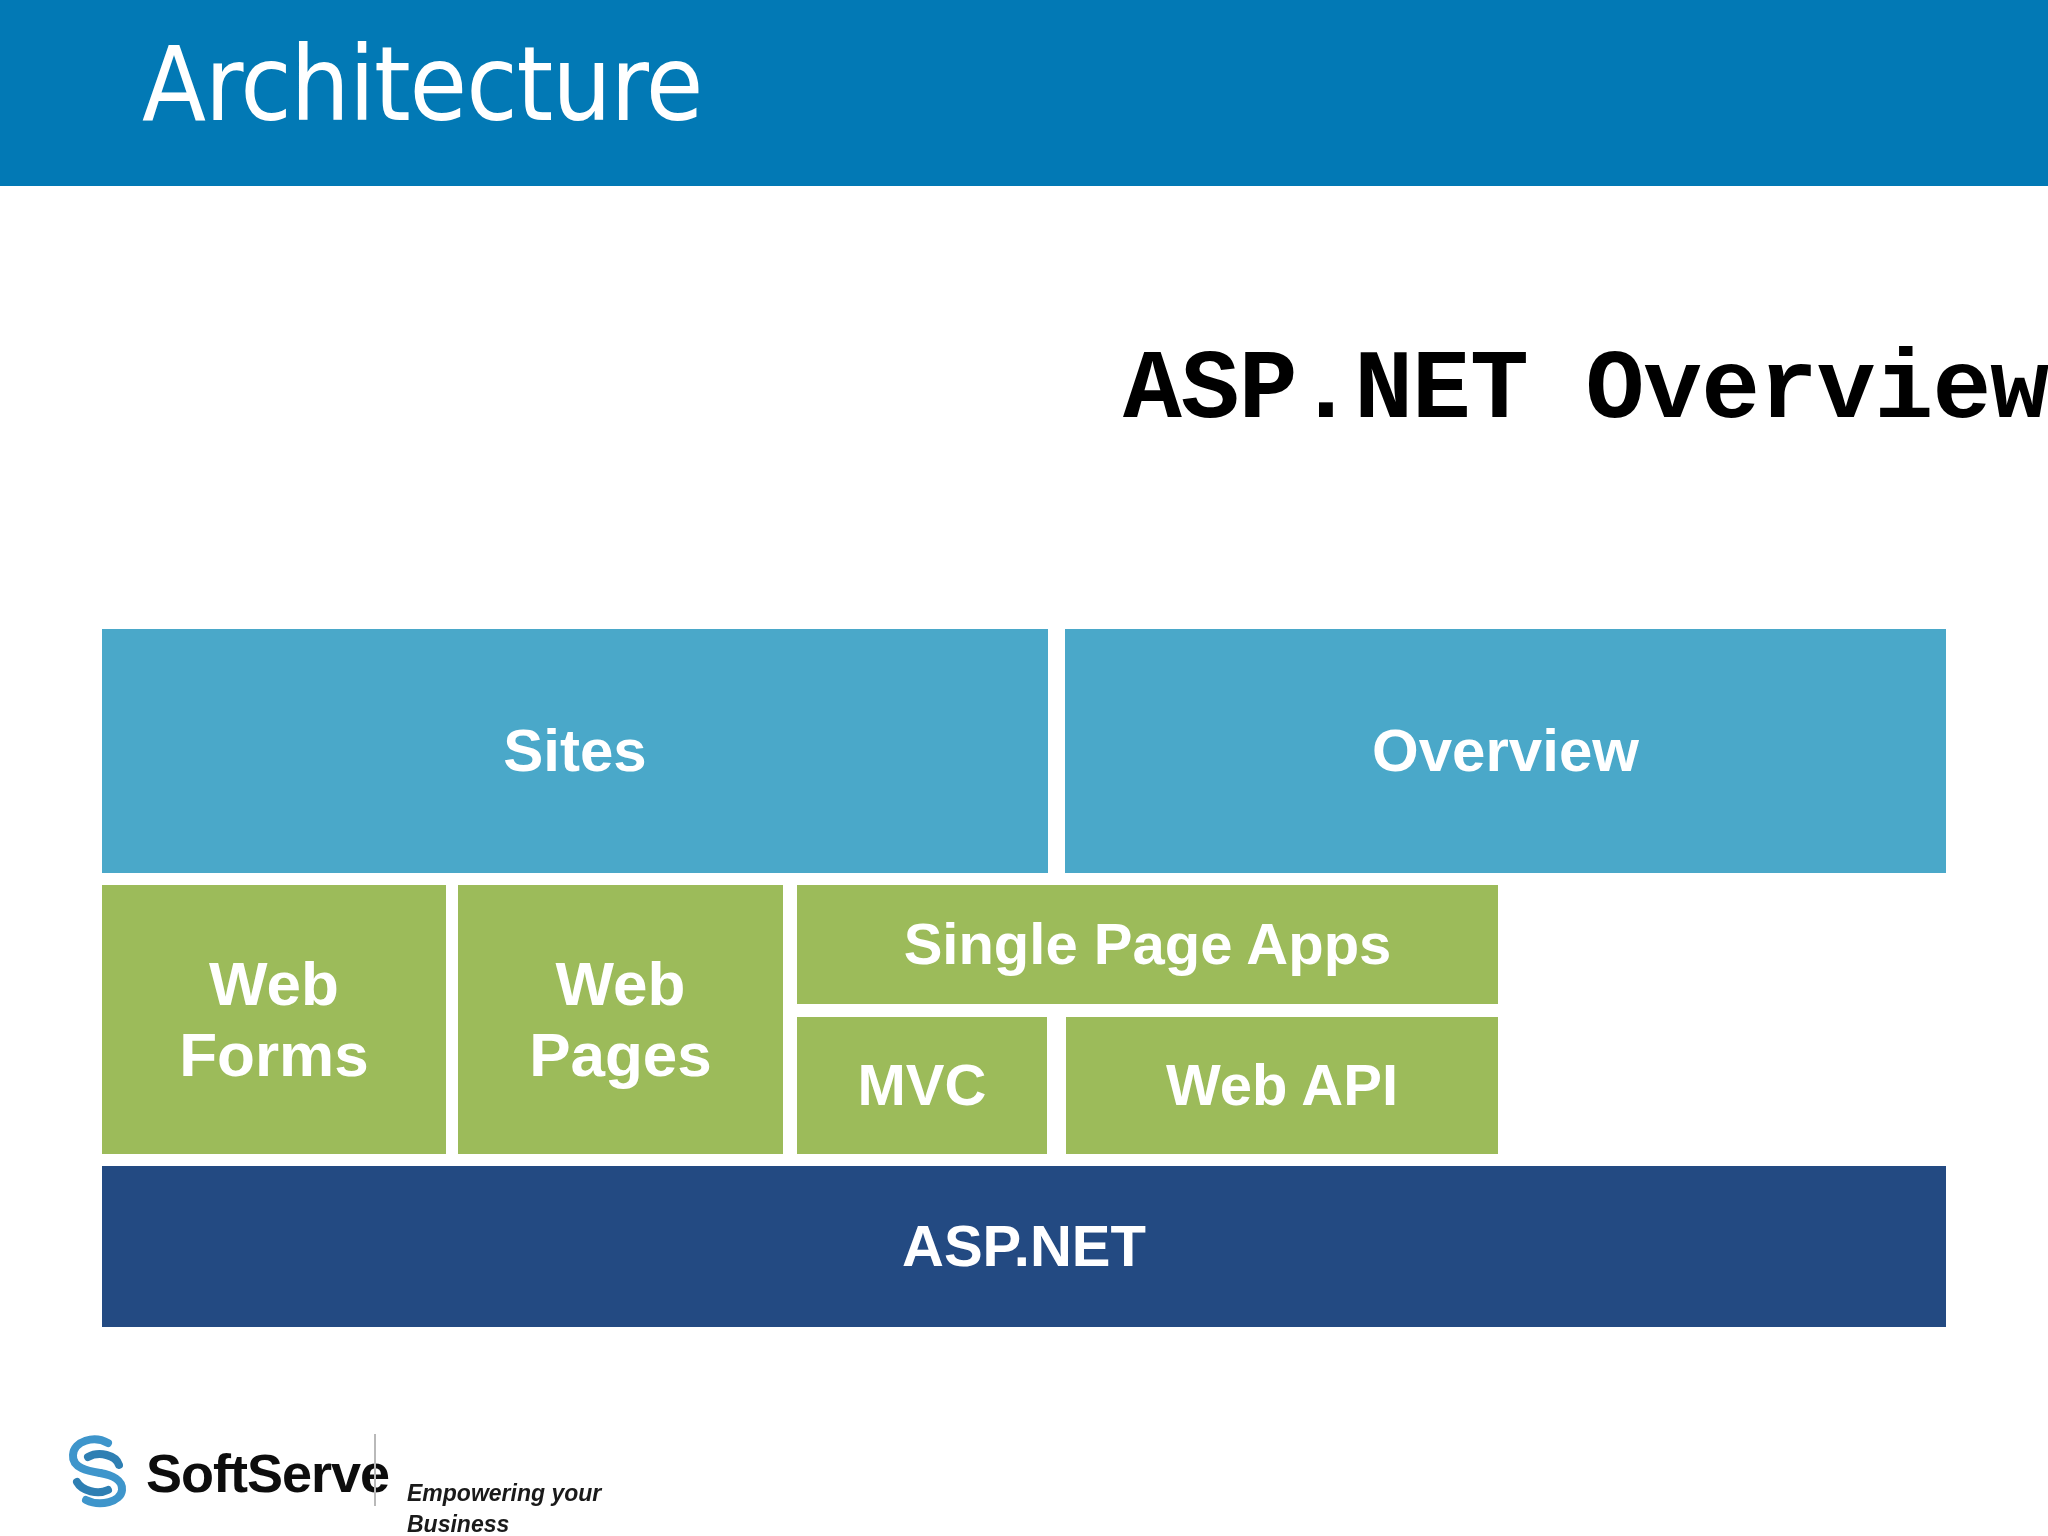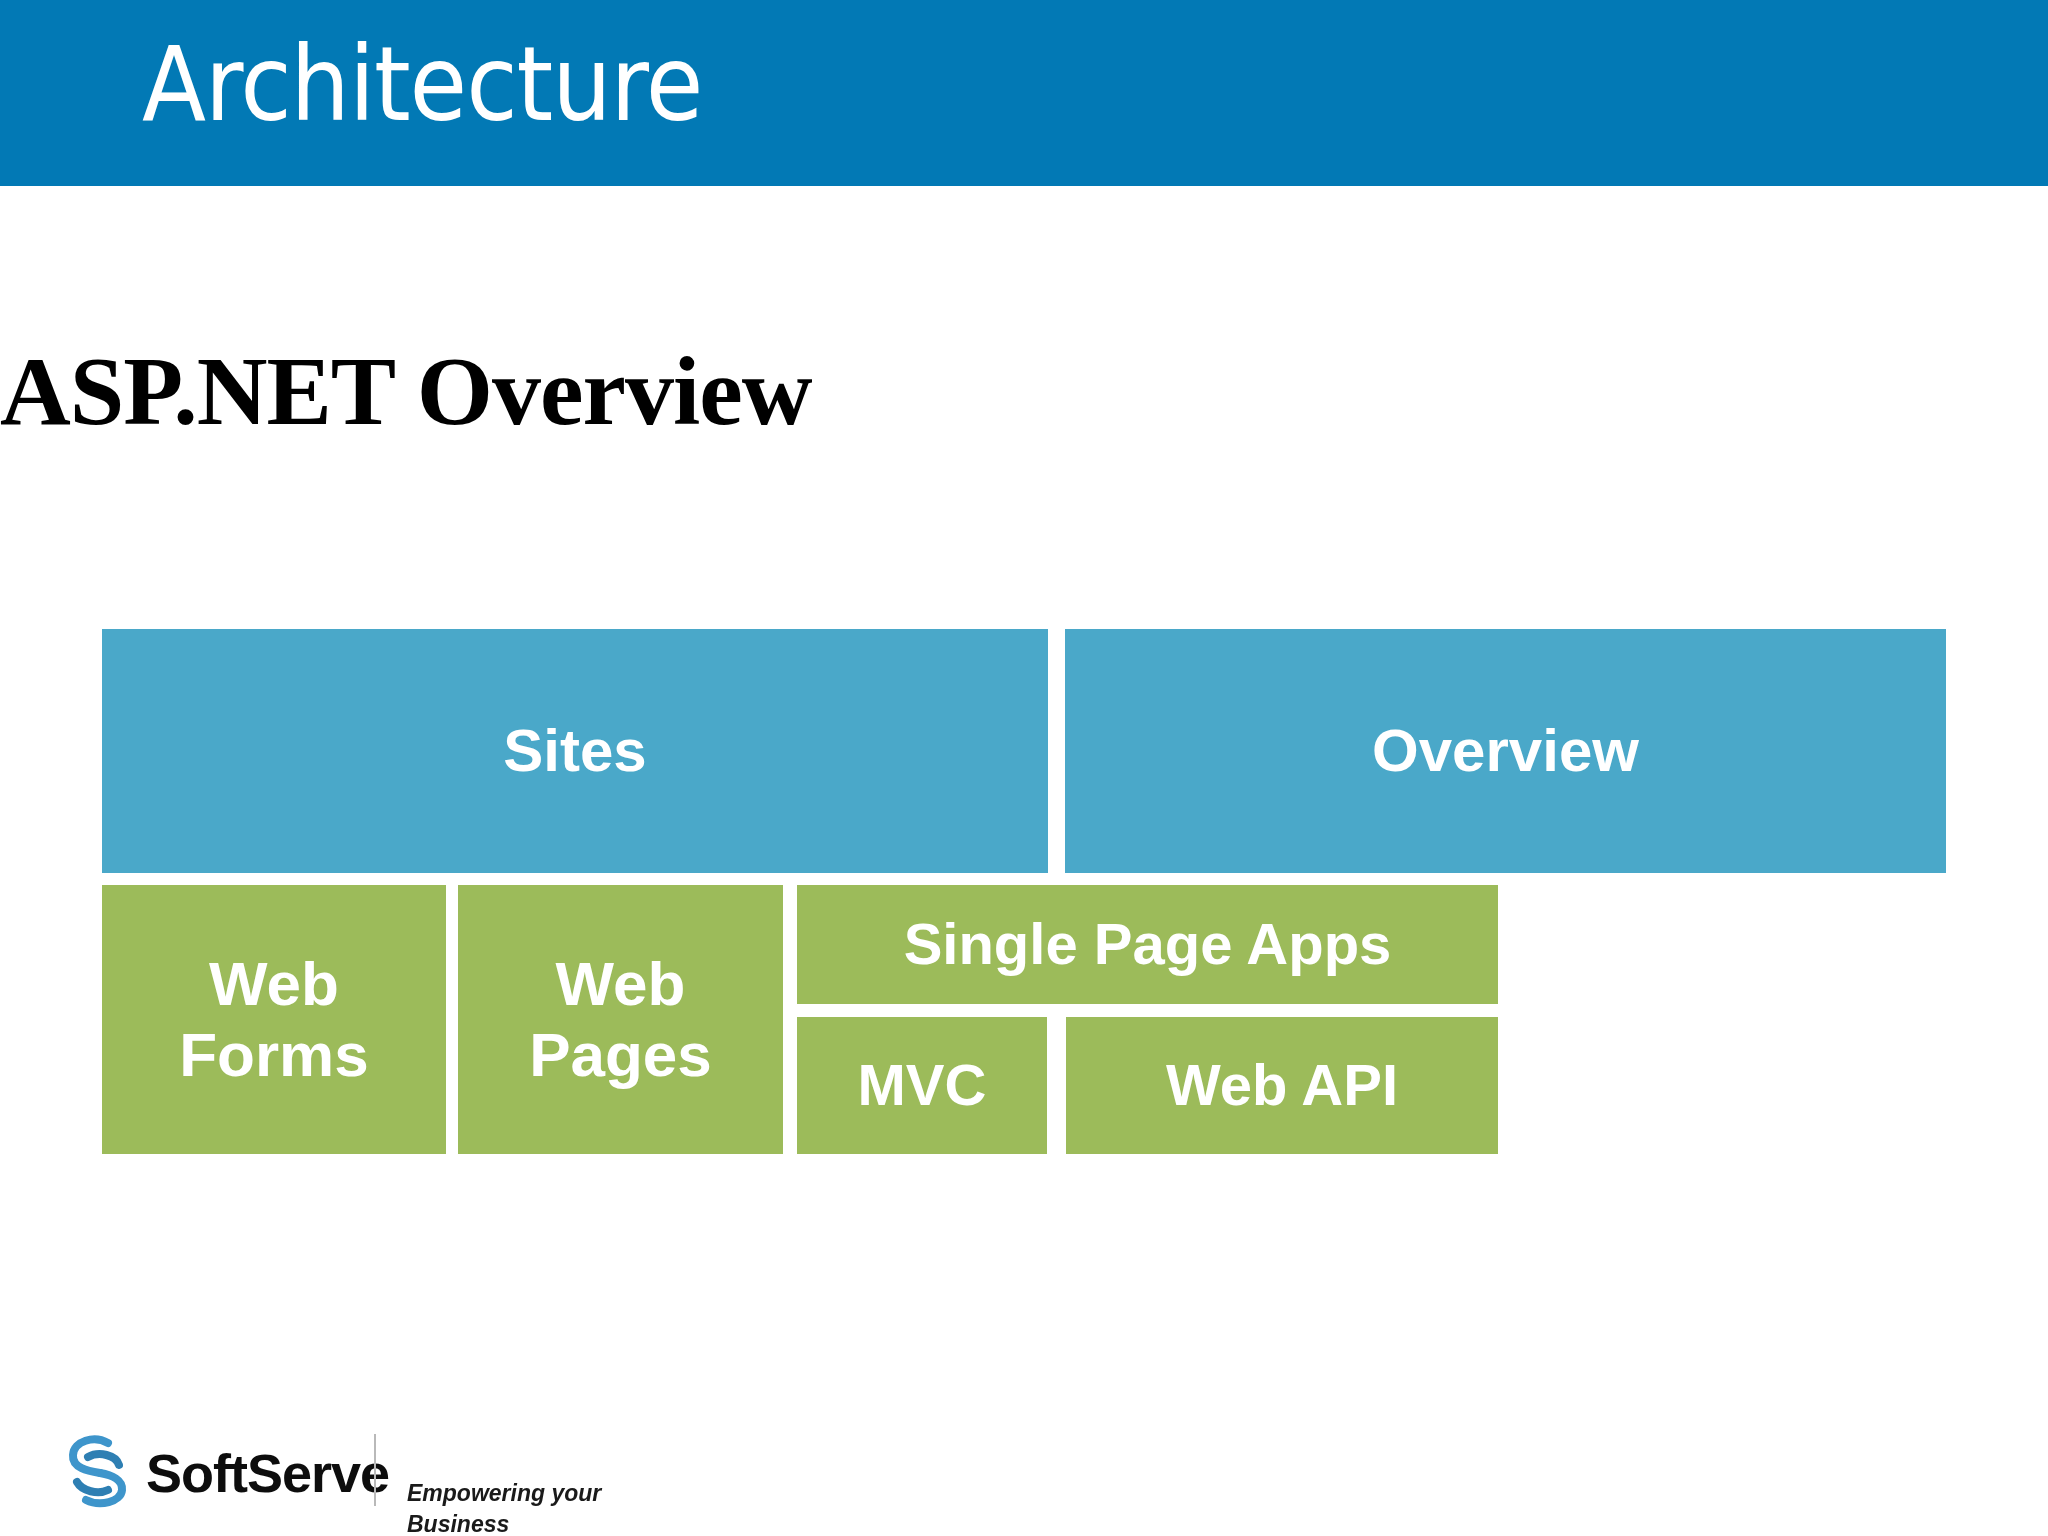--- a/index.html
+++ b/index.html
@@ -27,22 +27,22 @@
     color:#ffffff;
     line-height:1.0;
     white-space:nowrap;
     margin-left:22px;
   }
 
   
   #slide-title{
     position:absolute;left:0;top:342px;
     width:2048px;
-    text-align:left;
-    font-family:Liberation Serif, serif;
+    text-align:right;
+    font-family:Liberation Mono, monospace;
     font-size:98px;
     font-weight:bold;
     color:#000000;
     letter-spacing:-1px;
     line-height:1.0;
     white-space:nowrap;
   }
 
   
   #architecture-diagram{
@@ -132,20 +132,21 @@
   <div id="box-web-pages" class="dbox tier-framework">Web
 Pages</div>
 
   <div id="box-mvc" class="dbox tier-framework">MVC</div>
 
   <div id="box-single-page-apps" class="dbox tier-framework">Single Page Apps</div>
 
   <div id="box-web-api" class="dbox tier-framework">Web API</div>
 
 
+  <div id="box-aspnet" class="dbox tier-platform">ASP.NET</div>
 </div>
 
 <div id="softserve-logo">
 
   <svg id="softserve-mark" viewBox="0 0 68 80">
     <g fill="none" stroke="#3E95CB" stroke-width="8" stroke-linecap="round">
       <path d="M44 13 C30 5, 10 11, 9 25 C8 38, 24 41, 36 43"></path>
       <path d="M36 43 C48 45, 59 50, 58 60 C57 72, 36 77, 22 70"></path>
     </g>
     <g fill="none" stroke="#2E7FB3" stroke-width="8" stroke-linecap="round">

